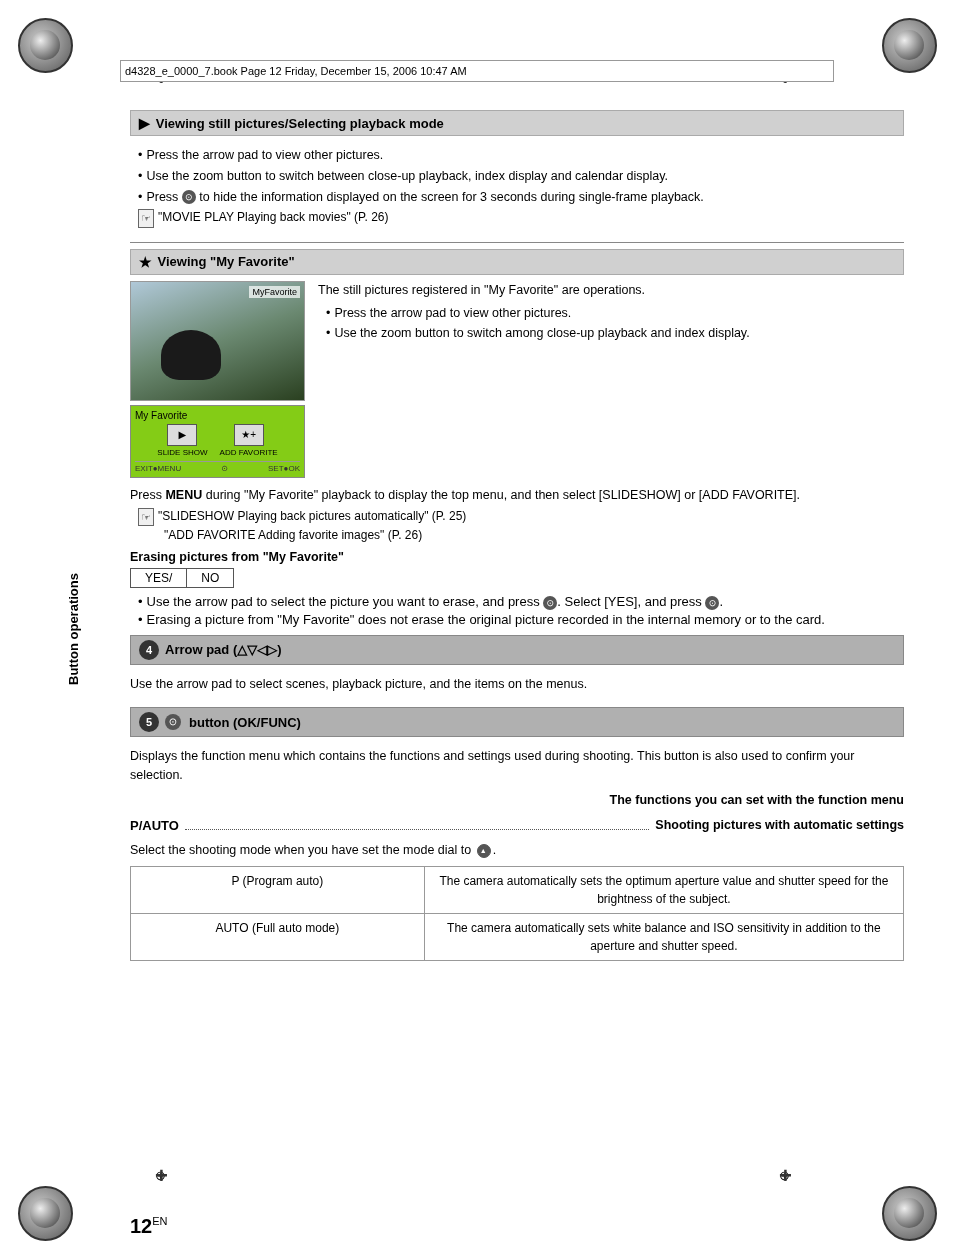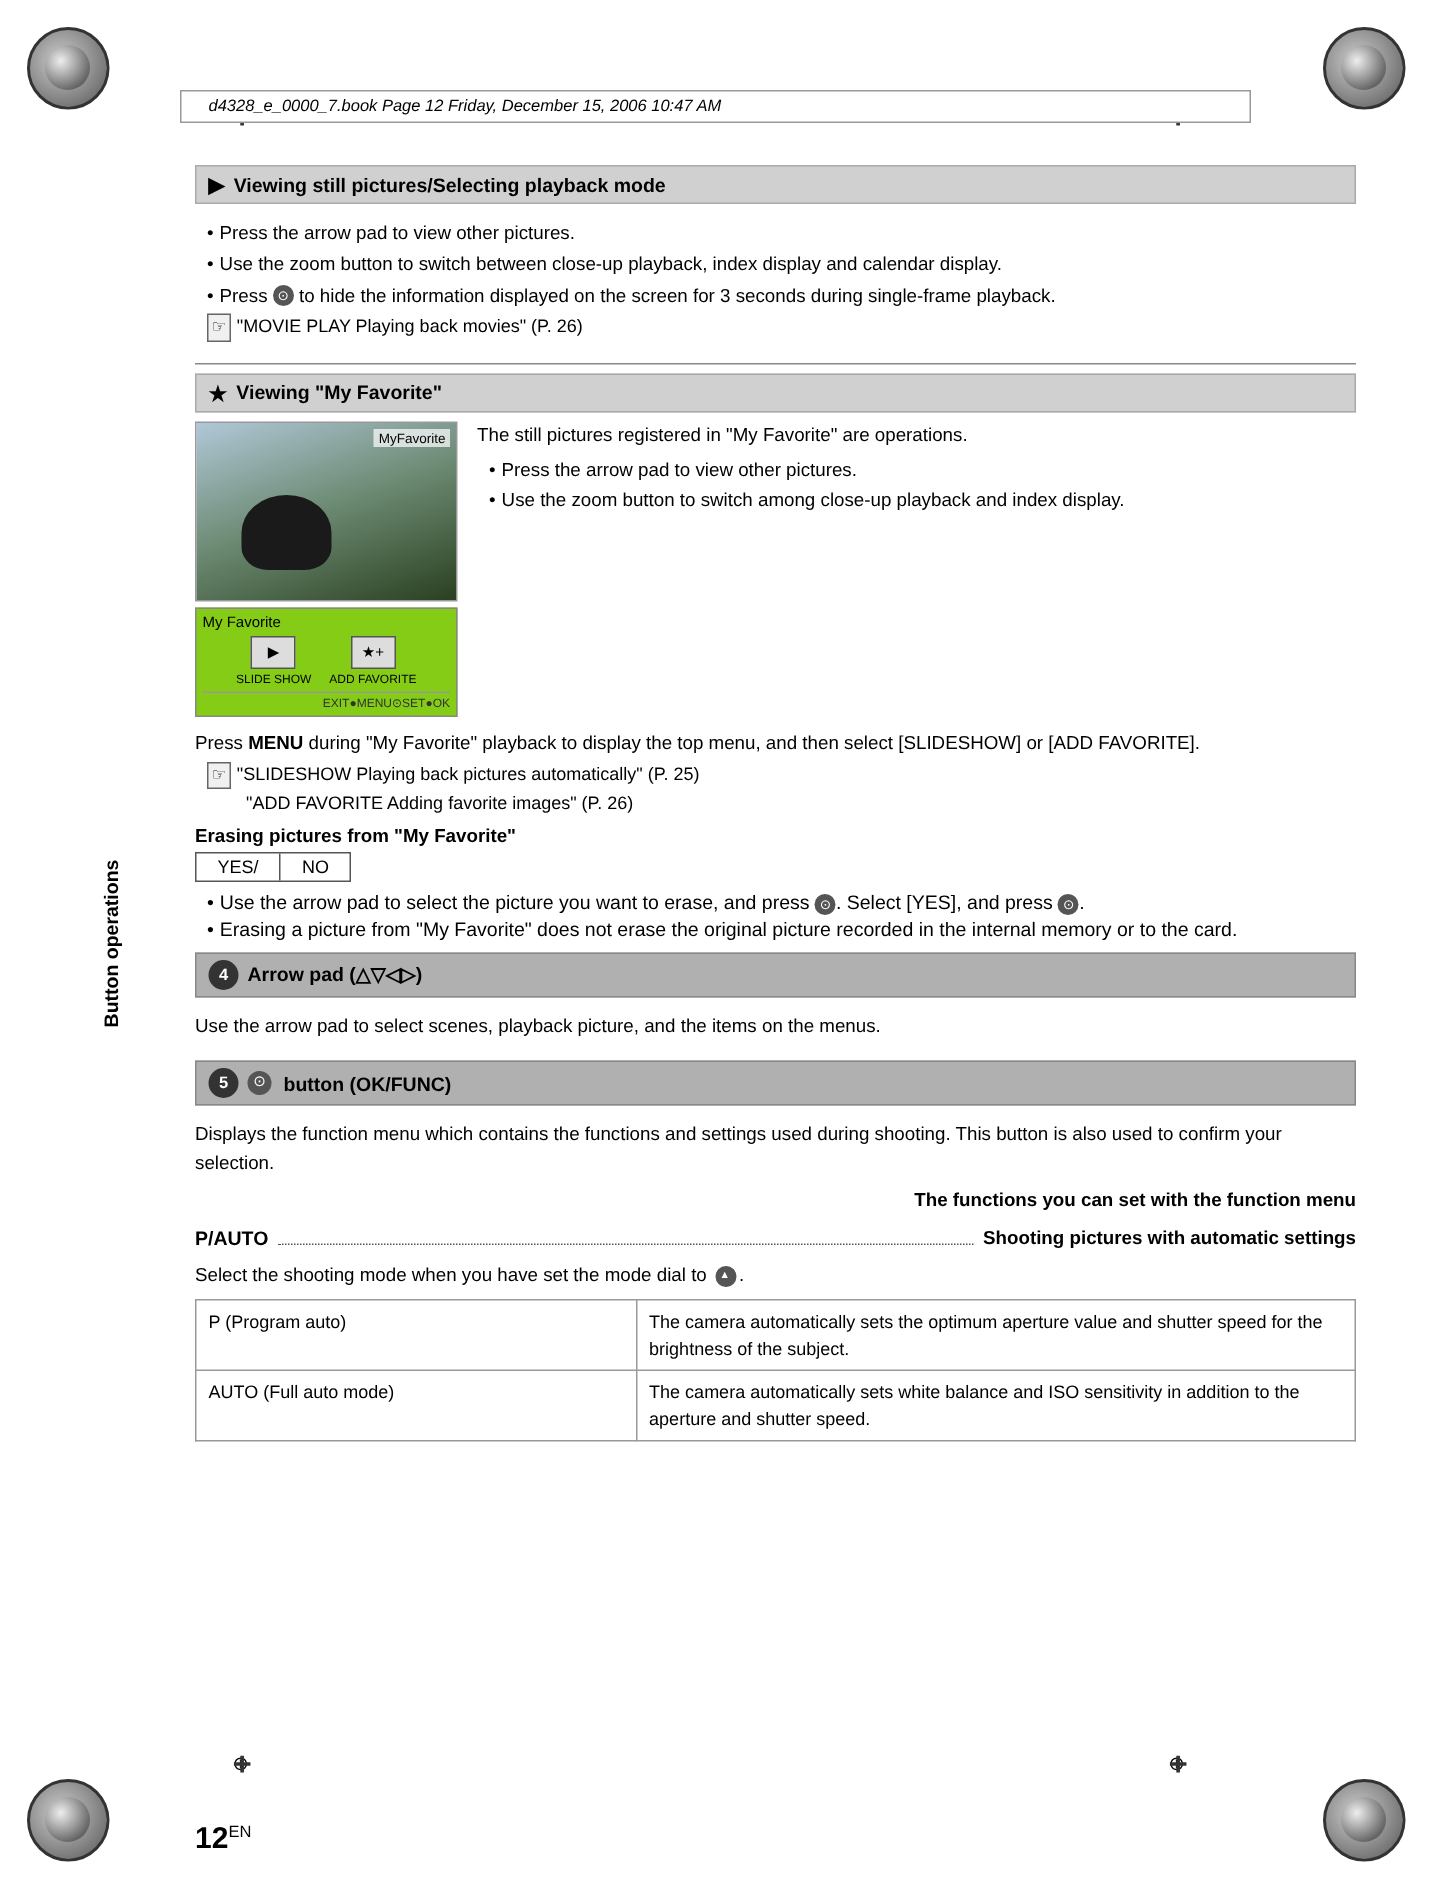--- a/index.html
+++ b/index.html
@@ -62,24 +62,23 @@
     .ch-bot-left { bottom: 70px; left: 155px; }
     .ch-bot-right { bottom: 70px; right: 155px; }
 
     
     .header-bar {
       position: absolute;
       top: 60px;
       left: 120px;
       right: 120px;
       border: 1px solid #999;
-      padding: 4px 18px;
+      padding: 4px 4px;
       font-size: 11px;
       background: #fff;
-      font-style: italic;
     }
 
     
     .side-label {
       position: absolute;
       left: 18px;
       top: 50%;
       transform: translateY(-50%) rotate(-90deg);
       font-size: 13px;
       font-weight: bold;
@@ -217,21 +216,21 @@
       display: flex; align-items: center; justify-content: center;
       font-size: 10px;
       margin-bottom: 2px;
     }
     .my-fav-screen-bottom {
       font-size: 8px;
       color: #333;
       border-top: 1px solid #999;
       padding-top: 2px;
       display: flex;
-      justify-content: flex-end;
+      justify-content: space-between;
     }
 
     .my-fav-right {
       flex: 1;
       font-size: 12.5px;
       line-height: 1.5;
     }
 
     
     .erasing-section {
@@ -279,20 +278,21 @@
     table.settings-table {
       width: 100%;
       border-collapse: collapse;
       margin-top: 6px;
       font-size: 12px;
     }
     table.settings-table td {
       border: 1px solid #999;
       padding: 5px 8px;
       vertical-align: top;
+      text-align: center;
     }
     table.settings-table td:first-child {
       width: 38%;
       white-space: nowrap;
     }
 
     
     .pauto-line {
       display: flex;
       align-items: center;

